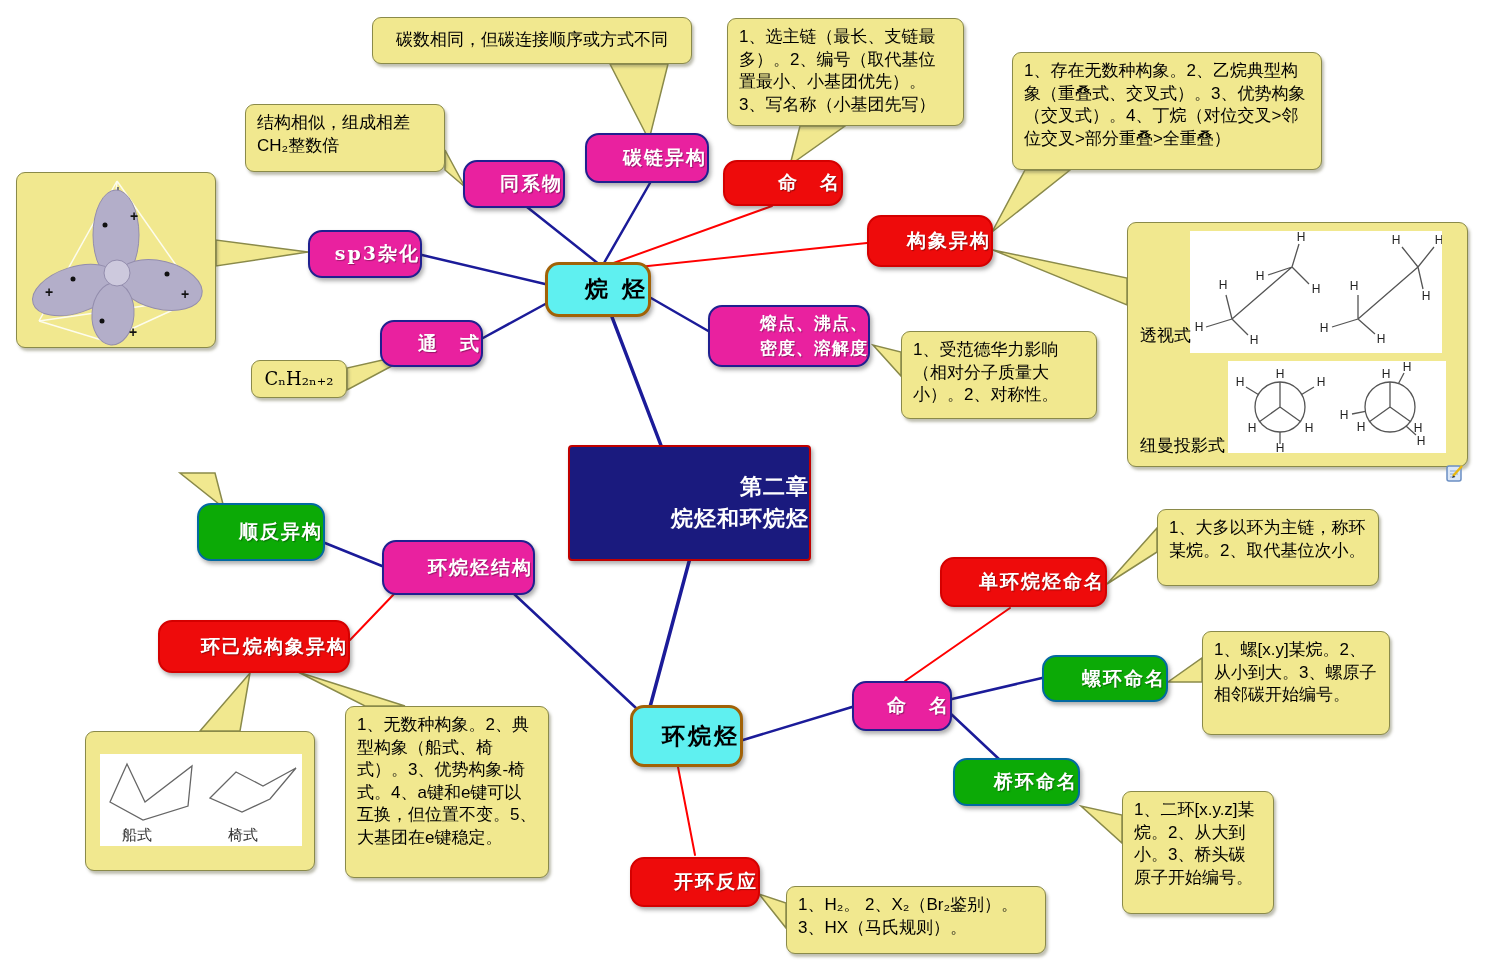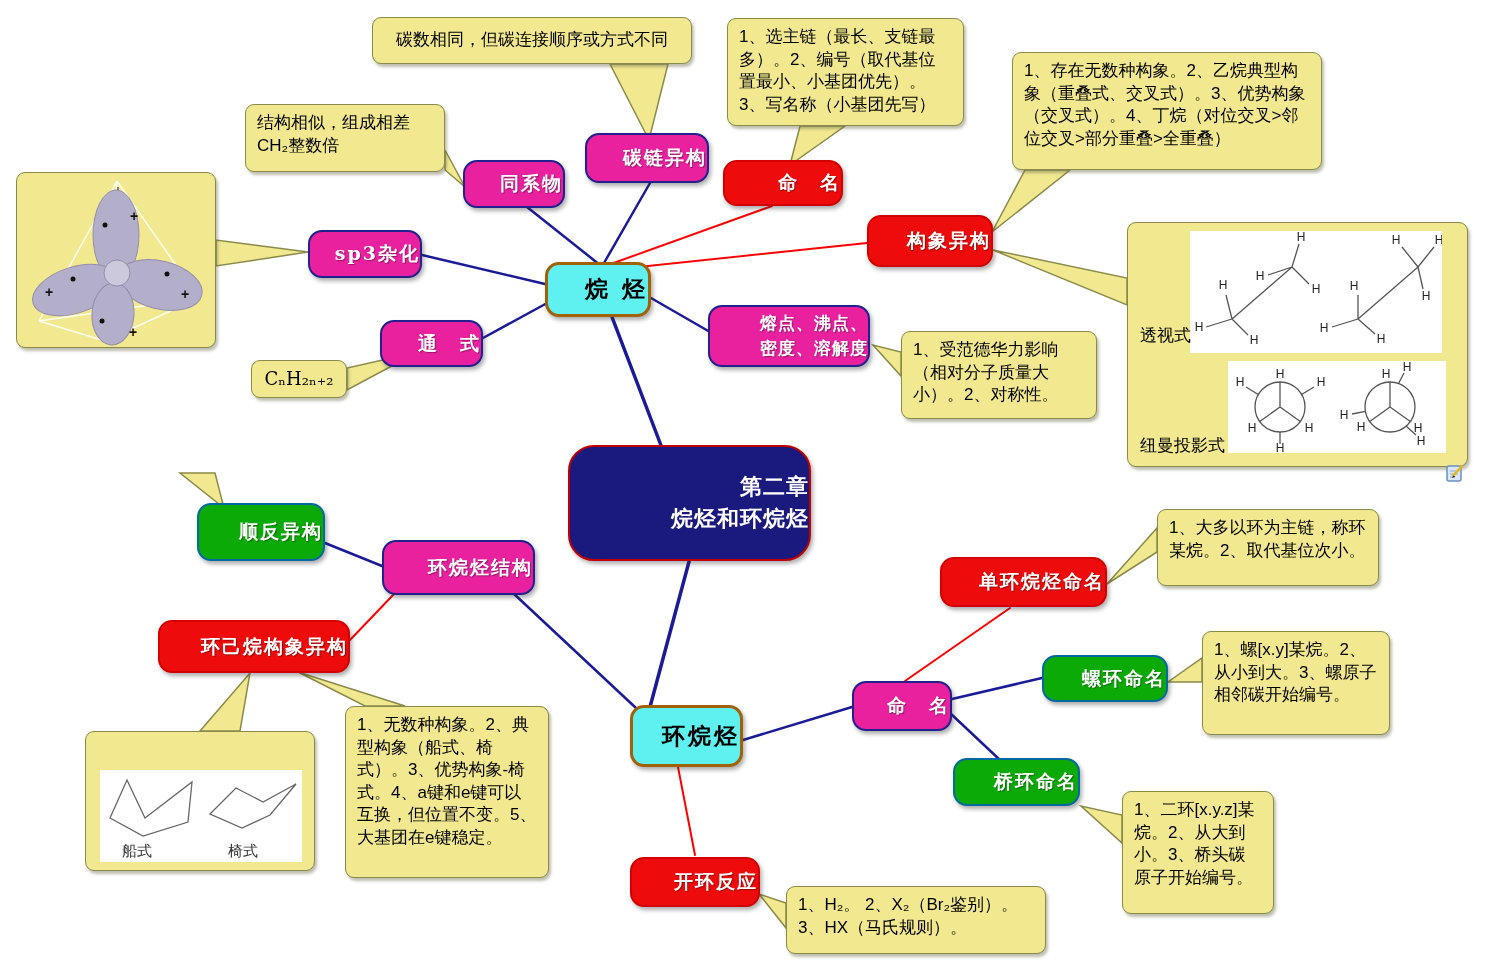--- a/index.html
+++ b/index.html
@@ -15,21 +15,21 @@
   .node{position:absolute;box-sizing:border-box;border-radius:14px;display:flex;flex-direction:column;
         align-items:flex-end;justify-content:center;text-align:center;color:#fff;font-weight:bold;
         font-size:19px;letter-spacing:2px;font-family:"DejaVu Serif","Liberation Serif",serif;
         box-shadow:2px 3px 4px rgba(50,50,50,0.4);z-index:3;text-shadow:1px 1px 1px rgba(0,0,0,0.35);}
   .magenta{background:#E9219F;border:2px solid #20208F;}
   .red{background:#EE0B0B;border:2px solid #D40000;}
   .green{background:#0CAA06;border:2px solid #0369a1;}
   .cyan{background:#5FF0F0;border:3px solid #a16207;color:#000;font-size:23px;letter-spacing:3px;
         font-family:"DejaVu Sans","Liberation Sans",sans-serif;text-shadow:none;}
   .center-node{background:#1A1A7E;border:2.5px solid #C00000;color:#fff;font-size:22px;
-        border-radius:26px;line-height:1.45;letter-spacing:1px;border-width:2px;
+        border-radius:4px;line-height:1.45;letter-spacing:1px;border-width:2px;
         font-family:"DejaVu Sans","Liberation Sans",sans-serif;text-shadow:none;}
   .two-line{font-size:17px;line-height:1.5;letter-spacing:1px;}
   .imgpanel{position:absolute;background:#fff;}
   .imglabel{position:absolute;font-size:17px;color:#000;}
   .edit-icon{position:absolute;z-index:4;cursor:pointer;}
 </style>
 </head>
 <body>
 
 <div class="canvas">
@@ -178,21 +178,21 @@
 
   <svg class="edit-icon" style="left:1444px;top:462px" width="22" height="22" viewBox="0 0 22 22">
     <rect x="3" y="4" width="14" height="15" rx="2" fill="#dbe7f7" stroke="#6b8fc4" stroke-width="1.5"></rect>
     <path d="M6,9 h8 M6,12 h8 M6,15 h5" stroke="#8aa8d4" stroke-width="1" fill="none"></path>
     <line x1="9" y1="14" x2="18" y2="4" stroke="#e8b80f" stroke-width="2.5"></line>
     <path d="M8,16 l1,-2.5 2.5,1.2 z" fill="#333"></path>
   </svg>
 
 
   <div class="note nopad" style="left:85px;top:731px;width:230px;height:140px">
-    <div class="imgpanel" style="left:14px;top:38px;width:202px;height:92px">
+    <div class="imgpanel" style="left:14px;top:22px;width:202px;height:92px">
       <svg viewBox="0 0 202 92" width="202" height="92">
         <g stroke="#666" stroke-width="1.3" fill="none">
           <path d="M10,48 L27,10 L45,48 L92,12 L88,52 L43,66 Z"></path>
           <path d="M110,44 L136,18 L163,32 L196,14 L170,45 L142,58 Z"></path>
         </g>
         <text x="22" y="86" font-size="15" fill="#333">船式</text>
         <text x="128" y="86" font-size="15" fill="#333">椅式</text>
       </svg>
     </div>
   </div>

